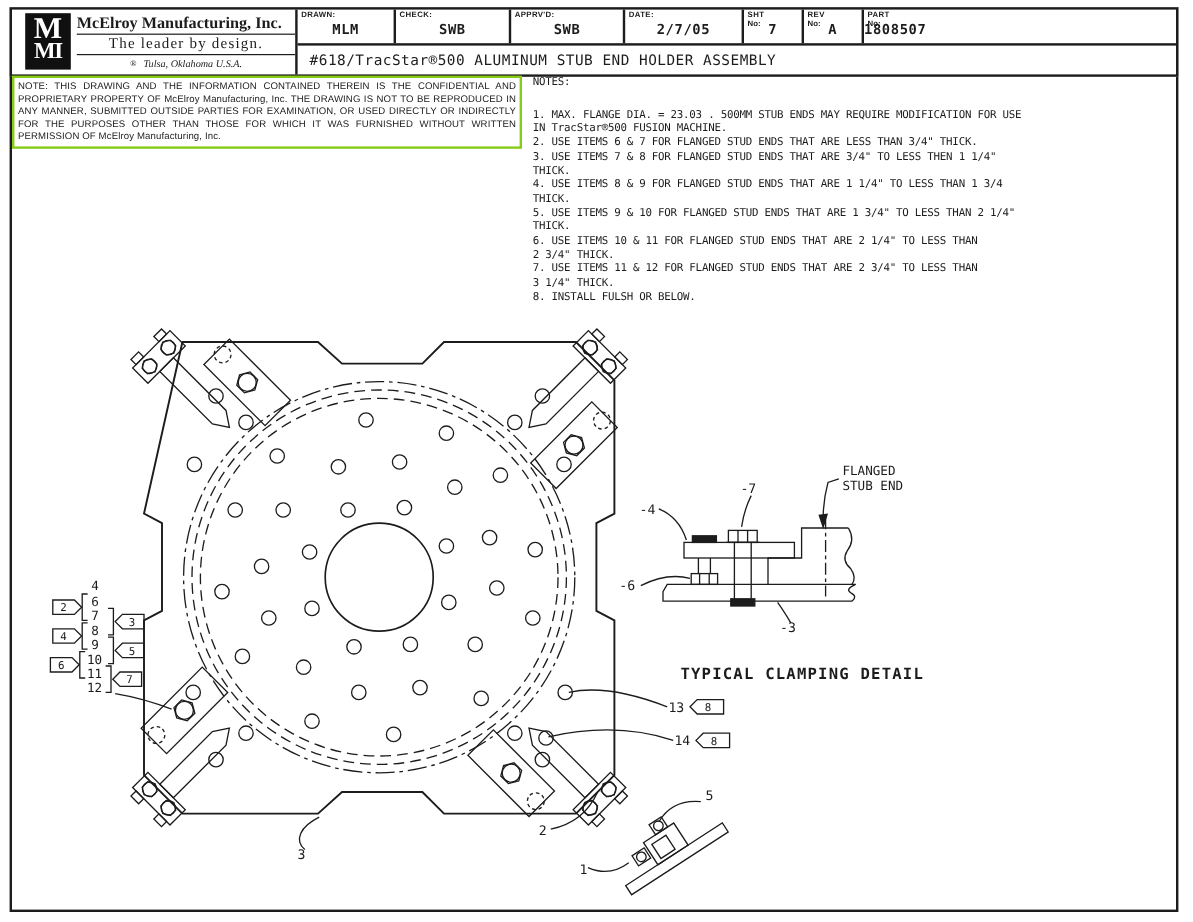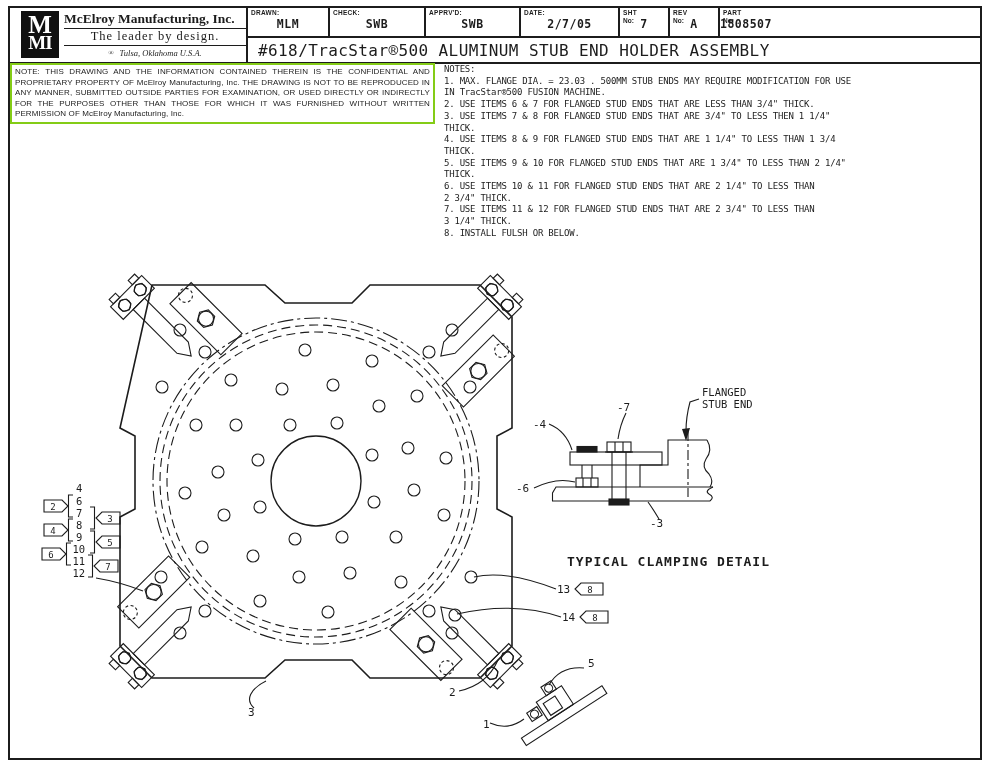--- a/index.html
+++ b/index.html
@@ -23,27 +23,27 @@
   .tb-right{flex:1;display:flex;flex-direction:column;}
   .tb-fields{height:28px;border-bottom:2px solid #1c1c1c;display:flex;font-weight:bold;}
   .field{position:relative;border-right:2px solid #1c1c1c;}
   .field:last-child{border-right:none;}
   .field .lbl{position:absolute;top:1px;left:3px;font-size:6.5px;letter-spacing:.3px;}
   .field .lbl2{position:absolute;top:9px;left:3px;font-size:6.5px;}
   .field .val{display:block;padding-top:9px;text-align:center;
               font-family:"DejaVu Sans Mono",monospace;font-size:11.5px;letter-spacing:.5px;}
   .field.f-part .val{text-align:left;}
   .tb-title{flex:1;display:flex;align-items:center;padding-left:10px;
-            font-family:"DejaVu Sans Mono",monospace;font-size:16px;letter-spacing:.4px;white-space:nowrap;}
+            font-family:"DejaVu Sans Mono",monospace;font-size:12px;letter-spacing:.4px;white-space:nowrap;}
   
   .propnote{position:absolute;left:10px;top:63px;width:415px;height:53px;border:2px solid #84cc16;
             padding:2px 3px;font-size:8px;line-height:1.32;text-align:justify;letter-spacing:.1px;}
   .notes{position:absolute;left:444px;top:64px;width:548px;
          font-family:"DejaVu Sans Mono",monospace;font-size:9px;line-height:11.7px;letter-spacing:-.2px;}
-  .notes .nheading{margin-bottom:0;}
+  .notes .nheading{margin-bottom:15px;}
   .notes .nitem{white-space:pre-line;}
   svg{position:absolute;left:0;top:0;}
   text{stroke:none;}
 </style>
 </head>
 <body>
 
 <div class="sheet">
   <div class="frame"></div>
 

